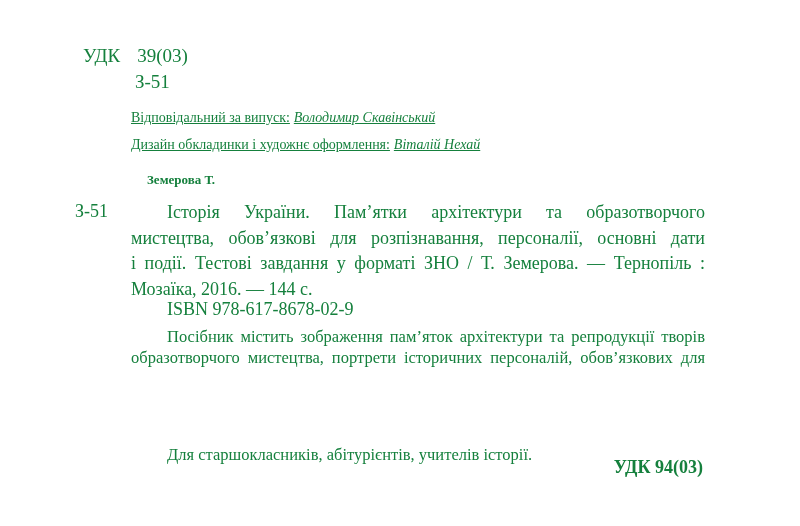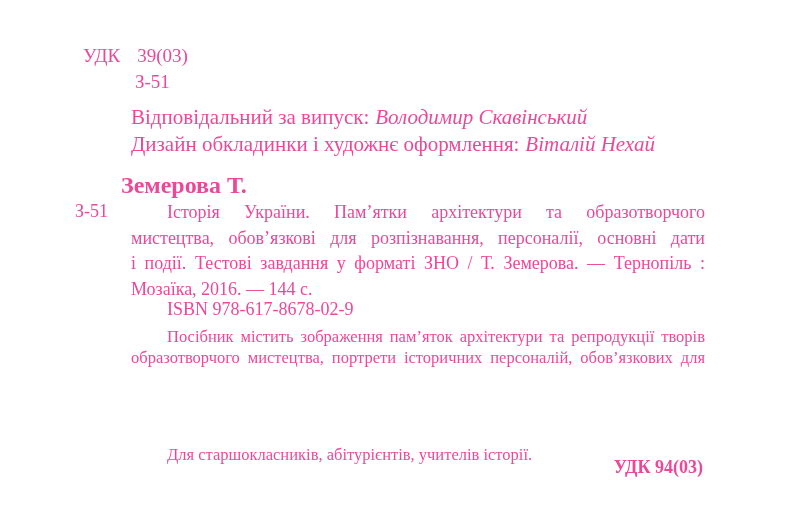--- a/index.html
+++ b/index.html
@@ -5,37 +5,37 @@
   html, body {
     margin: 0;
     padding: 0;
     background: #ffffff;
   }
   .page {
     position: relative;
     width: 800px;
     height: 526px;
     background: #ffffff;
-    color: #ec4899;
+    color: #15803d;
     font-family: "Liberation Serif", "DejaVu Serif", serif;
     overflow: hidden;
   }
   .abs { position: absolute; }
 
   
   .udc-top { left: 83px; top: 44px; font-size: 19px; line-height: 24px; }
   .udc-row { display: flex; gap: 17px; }
   .udc-code { margin-left: 52px; margin-top: 2px; }
 
   
-  .credits { left: 131px; top: 104px; font-size: 21px; line-height: 27px; }
+  .credits { left: 131px; top: 104px; font-size: 14px; line-height: 27px; text-decoration: underline; }
   .credit-name { font-style: italic; margin-left: 0.28em; }
 
   
-  .author { left: 121px; top: 172px; font-size: 24px; font-weight: bold; }
+  .author { left: 147px; top: 172px; font-size: 13px; font-weight: bold; }
 
   
   .record-code { left: 75px; top: 201px; font-size: 18px; }
   .record { left: 131px; top: 200px; width: 574px; font-size: 18px; line-height: 25.6px; }
   .jline {
     text-align: justify;
     text-align-last: justify;
     -moz-text-align-last: justify;
   }
   .lline { text-align: left; }

